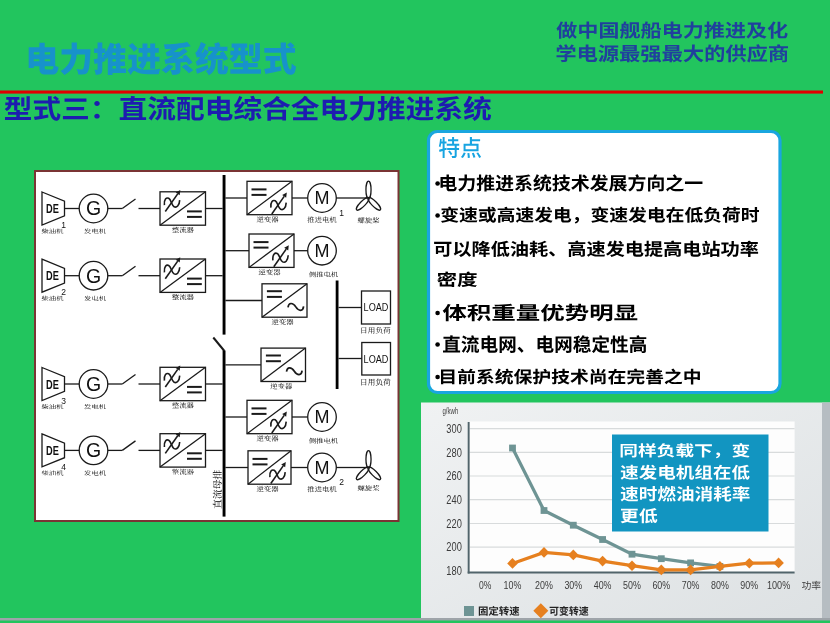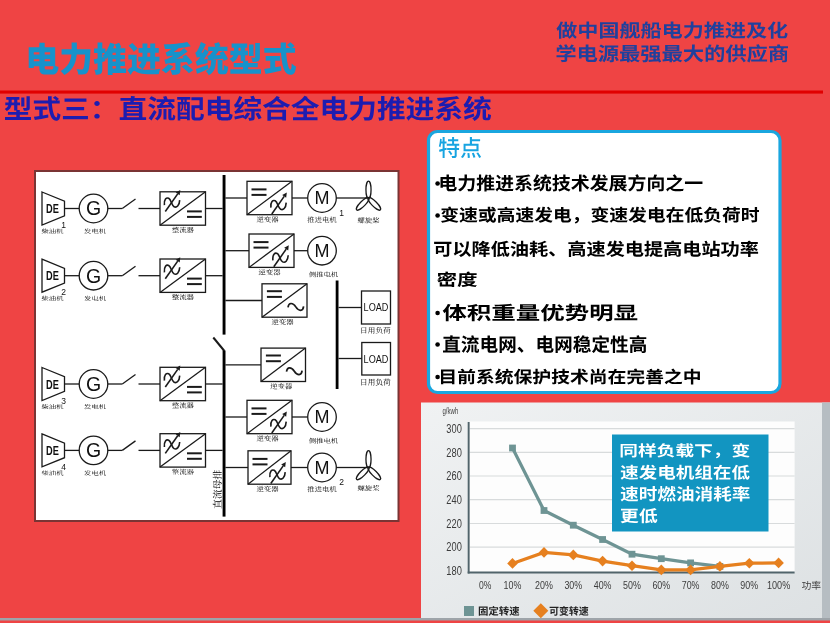--- a/index.html
+++ b/index.html
@@ -1,15 +1,15 @@
 <!DOCTYPE html>
 <html><head><meta charset="utf-8">
 <style>
 html,body{margin:0;padding:0;background:#fff;}
-#slide{position:relative;width:830px;height:623px;overflow:hidden;background:#ef4444;
+#slide{position:relative;width:830px;height:623px;overflow:hidden;background:#22c55e;
 font-family:"Liberation Sans",sans-serif;}
 </style></head>
 <body>
 <div id="slide">
 <svg width="830" height="623" viewBox="0 0 830 623" xmlns="http://www.w3.org/2000/svg">
 <path transform="translate(25.24,71.59) scale(0.03392,-0.03409)" fill="#1792CB" d="M416 365V301H252V365ZM573 365H734V301H573ZM416 498H252V569H416ZM573 498V569H734V498ZM102 711V103H252V159H416V135C416 -39 459 -87 612 -87C645 -87 750 -87 786 -87C917 -87 962 -26 981 135C952 142 915 155 883 171V711H573V847H416V711ZM833 159C825 80 812 60 769 60C748 60 655 60 631 60C578 60 573 68 573 134V159Z M1367 853V652H1071V503H1361C1343 335 1275 138 1038 18C1074 -8 1129 -65 1153 -101C1429 49 1501 295 1517 503H1766C1752 234 1733 108 1704 79C1690 66 1678 62 1658 62C1630 62 1574 62 1513 67C1541 25 1562 -41 1564 -84C1624 -86 1686 -86 1725 -79C1772 -72 1804 -59 1837 -16C1882 39 1901 192 1920 585C1922 604 1923 652 1923 652H1522V853Z M2642 797C2660 763 2679 720 2691 685H2589C2607 727 2624 770 2639 812L2502 849C2471 748 2422 647 2364 566V678H2272V854H2132V678H2030V545H2132V386C2089 376 2050 367 2017 361L2047 222L2132 244V68C2132 54 2128 51 2116 51C2104 50 2070 50 2039 52C2057 11 2074 -51 2077 -90C2144 -90 2191 -85 2227 -61C2262 -37 2272 1 2272 67V282L2361 307L2348 396L2381 357C2399 376 2417 397 2434 420V-97H2573V-38H2973V94H2806V166H2938V293H2806V360H2940V487H2806V553H2950V685H2769L2831 712C2819 750 2793 806 2767 847ZM2272 420V545H2349C2327 516 2303 489 2279 466C2289 457 2303 445 2316 431ZM2573 360H2671V293H2573ZM2573 487V553H2671V487ZM2573 166H2671V94H2573Z M3049 756C3102 705 3172 632 3202 585L3313 678C3279 723 3205 791 3152 838ZM3685 823V689H3601V825H3457V689H3341V549H3457V515C3457 488 3457 460 3455 432H3331V293H3428C3412 246 3385 203 3344 166C3374 147 3432 92 3453 64C3521 122 3558 206 3579 293H3685V85H3830V293H3957V432H3830V549H3936V689H3830V823ZM3601 549H3685V432H3598C3600 460 3601 487 3601 513ZM3286 491H3039V357H3143V137C3102 118 3056 84 3014 40L3111 -100C3139 -46 3180 23 3208 23C3231 23 3266 -6 3314 -30C3390 -68 3476 -80 3604 -80C3711 -80 3869 -74 3940 -69C3942 -29 3966 43 3982 82C3879 65 3709 56 3610 56C3499 56 3402 61 3333 98L3286 124Z M4218 212C4173 153 4094 88 4020 50C4056 28 4117 -19 4147 -47C4218 2 4308 84 4366 159ZM4609 140C4684 86 4779 7 4821 -46L4951 40C4902 95 4803 169 4729 217ZM4629 439 4673 391 4449 376C4567 436 4682 509 4786 592L4682 686C4641 650 4596 615 4551 582L4378 574C4428 609 4477 648 4520 688C4649 701 4773 719 4881 745L4777 865C4604 823 4331 799 4083 792C4098 759 4115 701 4118 665C4182 666 4249 669 4316 672C4274 636 4234 609 4216 598C4185 578 4163 565 4138 561C4152 526 4172 465 4178 439C4202 448 4235 454 4366 463C4313 432 4268 410 4242 398C4178 366 4142 350 4099 344C4113 308 4134 242 4140 217C4176 231 4222 238 4428 256V58C4428 47 4423 44 4406 43C4388 43 4323 43 4276 46C4297 8 4322 -54 4329 -96C4403 -96 4463 -94 4512 -73C4563 -51 4576 -14 4576 54V269L4759 284C4783 251 4803 221 4817 195L4931 264C4891 330 4812 425 4738 496Z M5671 341V77C5671 -39 5694 -81 5796 -81C5814 -81 5836 -81 5855 -81C5940 -81 5971 -31 5981 139C5945 149 5887 172 5859 196C5856 64 5853 40 5840 40C5836 40 5829 40 5825 40C5815 40 5814 44 5814 78V341ZM5030 77 5064 -67C5165 -25 5290 29 5404 82L5376 204C5250 155 5116 104 5030 77ZM5572 827C5583 798 5595 761 5603 732H5391V603H5535C5498 555 5459 507 5443 492C5419 470 5388 461 5364 456C5377 425 5399 352 5405 317C5421 324 5440 330 5482 336C5476 185 5467 80 5321 15C5353 -12 5393 -69 5410 -106C5593 -16 5617 137 5625 340H5506C5565 349 5661 359 5825 377C5838 352 5848 327 5855 307L5977 371C5952 436 5889 531 5836 601L5725 545L5762 490L5609 476C5640 516 5674 561 5705 603H5961V732H5691L5755 749C5746 778 5726 826 5710 860ZM5061 408C5076 416 5098 422 5157 429C5134 396 5114 371 5102 358C5071 322 5050 302 5021 295C5038 258 5061 190 5068 162C5097 180 5143 196 5378 251C5374 282 5374 339 5378 379L5266 356C5321 427 5373 505 5414 581L5289 660C5274 626 5256 591 5238 559L5193 556C5245 630 5294 719 5326 800L5178 868C5149 757 5091 639 5071 609C5050 578 5033 558 5010 552C5028 511 5053 438 5061 408Z M6598 797V455H6730V797ZM6779 840V425C6779 412 6774 409 6760 409C6746 408 6697 408 6658 410C6676 375 6695 320 6701 283C6770 283 6823 286 6864 305C6906 326 6917 359 6917 422V840ZM6350 696V609H6288V696ZM6146 255V124H6421V70H6046V-64H6951V70H6571V124H6853V255H6571V316H6485V482H6567V609H6485V696H6544V822H6084V696H6155V609H6049V482H6137C6120 442 6086 404 6021 374C6047 354 6097 300 6115 273C6215 323 6259 401 6277 482H6350V301H6421V255Z M7530 851C7530 799 7531 746 7532 694H7049V552H7539C7561 206 7632 -95 7809 -95C7914 -95 7962 -51 7983 149C7942 164 7889 200 7856 234C7851 112 7840 58 7822 58C7763 58 7711 282 7692 552H7954V694H7867L7937 754C7910 786 7854 830 7812 859L7716 780C7748 756 7786 723 7813 694H7686C7685 746 7685 799 7687 851ZM7046 79 7085 -68C7216 -42 7390 -8 7551 26L7541 155L7369 127V317H7516V457H7088V317H7224V104C7157 94 7095 85 7046 79Z"></path>
 <path transform="translate(556.25,37.05) scale(0.02108,-0.01832)" fill="#20409D" d="M690 849C669 687 630 530 561 429L585 396H509V560H614V668H509V837H396V668H281V560H396V396H296V-50H399V21H589C576 12 563 3 549 -5C571 -24 609 -66 622 -86C683 -45 733 4 773 61C807 4 850 -46 903 -86C918 -57 953 -12 973 8C912 47 866 102 831 166C880 274 907 406 923 564H970V664H765C778 718 788 775 797 831ZM399 294H502V123H399ZM606 364 627 327C639 344 651 362 662 382C675 310 694 238 720 170C691 117 653 72 606 34ZM737 564H821C812 466 798 379 775 302C751 378 737 459 728 534ZM210 848C166 702 92 556 12 462C30 430 60 361 69 332C90 356 110 383 130 413V-89H240V610C271 678 299 748 321 815Z M1434 850V676H1088V169H1208V224H1434V-89H1561V224H1788V174H1914V676H1561V850ZM1208 342V558H1434V342ZM1788 342H1561V558H1788Z M2238 227V129H2759V227H2688L2740 256C2724 281 2692 318 2665 346H2720V447H2550V542H2742V646H2248V542H2439V447H2275V346H2439V227ZM2582 314C2605 288 2633 254 2650 227H2550V346H2644ZM2076 810V-88H2198V-39H2793V-88H2921V810ZM2198 72V700H2793V72Z M3481 805V277H3589V701H3808V277H3921V805ZM3329 636V425H3201V579C3220 537 3239 483 3248 447L3324 479C3314 515 3292 571 3271 614L3201 587V636ZM3644 639V461C3644 319 3623 134 3431 6L3432 31V729H3295L3332 832L3212 852C3208 816 3199 769 3190 729H3097V425H3031V329H3097C3096 207 3088 61 3025 -40C3051 -51 3097 -81 3116 -98C3176 -2 3195 142 3199 269C3221 224 3246 167 3255 129L3329 163V32C3329 21 3324 17 3314 17C3302 16 3269 16 3236 17C3250 -9 3264 -56 3267 -84C3326 -84 3365 -82 3395 -64C3416 -51 3426 -33 3430 -6C3452 -25 3485 -60 3498 -80C3585 -24 3643 47 3681 123V41C3681 -43 3713 -67 3791 -67H3851C3950 -67 3966 -20 3976 136C3948 143 3910 159 3883 179C3880 49 3874 20 3852 20H3815C3798 20 3791 29 3791 54V275H3734C3748 340 3752 403 3752 459V639ZM3329 329V170C3316 207 3290 264 3266 308L3200 280L3201 329Z M4213 586C4232 543 4253 485 4262 447L4338 479C4329 515 4307 571 4285 614ZM4210 278C4234 232 4260 170 4270 129L4346 164C4333 202 4306 262 4281 308ZM4520 353V-90H4630V-50H4806V-85H4920V353ZM4630 59V242H4806V59ZM4031 426V328H4096C4095 206 4087 59 4024 -43C4049 -54 4095 -84 4114 -101C4184 12 4198 191 4199 328H4355V32C4355 21 4350 17 4340 17C4329 16 4295 16 4262 17C4276 -9 4291 -56 4293 -84C4352 -84 4391 -82 4421 -64C4451 -46 4459 -18 4459 31V435C4481 417 4510 391 4522 375C4637 445 4661 558 4661 655V694H4767V530C4767 434 4785 395 4878 395C4890 395 4908 395 4919 395C4938 395 4957 397 4971 402C4968 427 4965 468 4963 495C4951 491 4931 489 4919 489C4910 489 4894 489 4886 489C4876 489 4874 498 4874 528V798H4556V658C4556 591 4545 515 4459 458V729H4313L4350 832L4230 852C4226 816 4217 769 4208 729H4096V426ZM4355 636V426H4199V636Z M5429 381V288H5235V381ZM5558 381H5754V288H5558ZM5429 491H5235V588H5429ZM5558 491V588H5754V491ZM5111 705V112H5235V170H5429V117C5429 -37 5468 -78 5606 -78C5637 -78 5765 -78 5798 -78C5920 -78 5957 -20 5974 138C5945 144 5906 160 5876 176V705H5558V844H5429V705ZM5854 170C5846 69 5834 43 5785 43C5759 43 5647 43 5620 43C5565 43 5558 52 5558 116V170Z M6382 848V641H6075V518H6377C6360 343 6293 138 6044 3C6073 -19 6118 -65 6138 -95C6419 64 6490 310 6506 518H6787C6772 219 6752 87 6720 56C6707 43 6695 40 6674 40C6647 40 6588 40 6525 45C6548 11 6565 -43 6566 -79C6627 -81 6690 -82 6727 -76C6771 -71 6800 -60 6830 -22C6875 32 6894 183 6915 584C6916 600 6917 641 6917 641H6510V848Z M7642 801C7663 763 7686 714 7699 676H7561C7581 721 7599 767 7615 813L7502 844C7456 696 7376 550 7284 459C7295 450 7311 435 7326 419L7261 402V554H7360V665H7261V849H7145V665H7034V554H7145V372C7099 360 7057 350 7022 342L7049 226L7145 254V48C7145 34 7141 31 7129 31C7117 30 7081 30 7046 31C7061 -3 7075 -54 7078 -86C7144 -86 7188 -82 7220 -62C7251 -42 7261 -10 7261 47V287L7359 316L7347 396L7370 370C7391 394 7412 420 7433 449V-91H7548V-28H7966V81H7783V176H7931V282H7783V372H7932V478H7783V567H7944V676H7751L7813 703C7800 741 7773 799 7745 842ZM7548 372H7671V282H7548ZM7548 478V567H7671V478ZM7548 176H7671V81H7548Z M8060 764C8114 713 8183 640 8213 594L8305 670C8272 715 8200 784 8146 831ZM8698 822V678H8584V823H8466V678H8340V562H8466V498C8466 474 8466 449 8464 423H8332V308H8445C8428 251 8398 196 8345 152C8370 136 8418 91 8435 68C8509 130 8548 218 8567 308H8698V83H8817V308H8952V423H8817V562H8932V678H8817V822ZM8584 562H8698V423H8582C8583 449 8584 473 8584 497ZM8277 486H8043V375H8159V130C8117 111 8069 74 8023 26L8103 -88C8139 -29 8183 37 8213 37C8236 37 8270 6 8316 -19C8389 -59 8475 -70 8601 -70C8704 -70 8870 -64 8941 -60C8942 -26 8962 33 8975 65C8875 50 8712 42 8606 42C8494 42 8402 47 8334 86C8311 98 8292 110 8277 120Z M9085 800V678H9244V613C9244 449 9224 194 9025 23C9051 0 9095 -51 9113 -83C9260 47 9324 213 9351 367C9395 273 9449 191 9518 123C9448 75 9369 40 9282 16C9307 -9 9337 -58 9352 -90C9450 -58 9539 -15 9616 42C9693 -11 9785 -53 9895 -81C9913 -47 9949 6 9977 32C9876 54 9790 88 9717 132C9810 232 9879 363 9917 534L9835 567L9812 562H9675C9692 638 9709 724 9722 800ZM9615 205C9494 311 9418 455 9370 630V678H9575C9557 595 9536 511 9517 448H9764C9730 352 9680 271 9615 205Z M10284 854C10228 709 10130 567 10029 478C10052 450 10091 385 10106 356C10131 380 10156 408 10181 438V-89H10308V241C10336 217 10370 181 10387 158C10424 176 10462 197 10501 220V118C10501 -28 10536 -72 10659 -72C10683 -72 10781 -72 10806 -72C10927 -72 10958 1 10972 196C10937 205 10883 230 10853 253C10846 88 10838 48 10794 48C10774 48 10697 48 10677 48C10637 48 10631 57 10631 116V308C10751 399 10867 512 10960 641L10845 720C10786 628 10711 545 10631 472V835H10501V368C10436 322 10371 284 10308 254V621C10345 684 10379 750 10406 814Z"></path>
 <path transform="translate(555.35,60.60) scale(0.02125,-0.01904)" fill="#20409D" d="M436 346V283H54V173H436V47C436 34 431 29 411 29C390 28 316 28 252 31C270 -1 293 -51 301 -85C386 -85 449 -83 496 -66C544 -49 559 -18 559 44V173H949V283H559V302C645 343 726 398 787 454L711 514L686 508H233V404H550C514 382 474 361 436 346ZM409 819C434 780 460 730 474 691H305L343 709C327 747 287 801 252 840L150 795C175 764 202 725 220 691H67V470H179V585H820V470H938V691H792C820 726 849 766 876 805L752 843C732 797 698 738 666 691H535L594 714C581 755 548 815 515 859Z M1429 381V288H1235V381ZM1558 381H1754V288H1558ZM1429 491H1235V588H1429ZM1558 491V588H1754V491ZM1111 705V112H1235V170H1429V117C1429 -37 1468 -78 1606 -78C1637 -78 1765 -78 1798 -78C1920 -78 1957 -20 1974 138C1945 144 1906 160 1876 176V705H1558V844H1429V705ZM1854 170C1846 69 1834 43 1785 43C1759 43 1647 43 1620 43C1565 43 1558 52 1558 116V170Z M2588 383H2819V327H2588ZM2588 518H2819V464H2588ZM2499 202C2474 139 2434 69 2395 22C2422 8 2467 -18 2489 -36C2527 16 2574 100 2605 171ZM2783 173C2815 109 2855 25 2873 -27L2984 21C2963 70 2920 153 2887 213ZM2075 756C2127 724 2203 678 2239 649L2312 744C2273 771 2195 814 2145 842ZM2028 486C2080 456 2155 411 2191 383L2263 480C2223 506 2147 546 2096 572ZM2040 -12 2150 -77C2194 22 2241 138 2279 246L2181 311C2138 194 2081 66 2040 -12ZM2482 604V241H2641V27C2641 16 2637 13 2625 13C2614 13 2573 13 2538 14C2551 -15 2564 -58 2568 -89C2631 -90 2677 -88 2712 -72C2747 -56 2755 -27 2755 24V241H2930V604H2738L2777 670L2664 690H2959V797H2330V520C2330 358 2321 129 2208 -26C2237 -39 2288 -71 2309 -90C2429 77 2447 342 2447 520V690H2641C2636 664 2626 633 2616 604Z M3281 627H3713V586H3281ZM3281 740H3713V700H3281ZM3166 818V508H3833V818ZM3372 377V337H3240V377ZM3042 63 3052 -41 3372 -7V-90H3486V6L3533 11L3532 107L3486 102V377H3955V472H3043V377H3131V70ZM3519 340V246H3590L3544 233C3571 171 3606 117 3649 70C3606 40 3558 16 3507 0C3528 -21 3555 -61 3567 -86C3625 -64 3679 -35 3727 1C3778 -36 3837 -65 3904 -85C3919 -56 3951 -13 3975 10C3913 24 3858 46 3810 75C3868 139 3913 219 3940 317L3872 343L3853 340ZM3647 246H3804C3784 206 3758 170 3728 137C3694 169 3667 206 3647 246ZM3372 254V213H3240V254ZM3372 130V91L3240 79V130Z M4557 699H4777V622H4557ZM4449 797V524H4613V458H4427V166H4613V60L4384 49L4398 -68C4522 -60 4690 -47 4853 -34C4863 -59 4870 -81 4874 -100L4979 -57C4962 4 4918 96 4874 166H4919V458H4727V524H4890V797ZM4773 135 4807 70 4727 66V166H4854ZM4531 362H4613V262H4531ZM4727 362H4811V262H4727ZM4072 578C4065 467 4048 327 4033 238H4260C4252 105 4240 48 4225 31C4215 22 4205 20 4190 20C4171 20 4131 20 4090 24C4109 -6 4122 -52 4124 -85C4173 -88 4219 -87 4246 -83C4279 -79 4303 -70 4325 -44C4354 -10 4368 81 4380 299C4381 314 4382 345 4382 345H4156L4169 469H4378V798H4052V689H4267V578Z M5281 627H5713V586H5281ZM5281 740H5713V700H5281ZM5166 818V508H5833V818ZM5372 377V337H5240V377ZM5042 63 5052 -41 5372 -7V-90H5486V6L5533 11L5532 107L5486 102V377H5955V472H5043V377H5131V70ZM5519 340V246H5590L5544 233C5571 171 5606 117 5649 70C5606 40 5558 16 5507 0C5528 -21 5555 -61 5567 -86C5625 -64 5679 -35 5727 1C5778 -36 5837 -65 5904 -85C5919 -56 5951 -13 5975 10C5913 24 5858 46 5810 75C5868 139 5913 219 5940 317L5872 343L5853 340ZM5647 246H5804C5784 206 5758 170 5728 137C5694 169 5667 206 5647 246ZM5372 254V213H5240V254ZM5372 130V91L5240 79V130Z M6432 849C6431 767 6432 674 6422 580H6056V456H6402C6362 283 6267 118 6037 15C6072 -11 6108 -54 6127 -86C6340 16 6448 172 6503 340C6581 145 6697 -2 6879 -86C6898 -52 6938 1 6968 27C6780 103 6659 261 6592 456H6946V580H6551C6561 674 6562 766 6563 849Z M7536 406C7585 333 7647 234 7675 173L7777 235C7746 294 7679 390 7630 459ZM7585 849C7556 730 7508 609 7450 523V687H7295C7312 729 7330 781 7346 831L7216 850C7212 802 7200 737 7187 687H7073V-60H7182V14H7450V484C7477 467 7511 442 7528 426C7559 469 7589 524 7616 585H7831C7821 231 7808 80 7777 48C7765 34 7754 31 7734 31C7708 31 7648 31 7584 37C7605 4 7621 -47 7623 -80C7682 -82 7743 -83 7781 -78C7822 -71 7850 -60 7877 -22C7919 31 7930 191 7943 641C7944 655 7944 695 7944 695H7661C7676 737 7690 780 7701 822ZM7182 583H7342V420H7182ZM7182 119V316H7342V119Z M8478 182C8437 110 8366 37 8295 -10C8322 -27 8368 -64 8389 -85C8460 -30 8540 59 8590 147ZM8697 130C8760 64 8830 -28 8862 -88L8963 -24C8927 34 8858 119 8793 183ZM8243 848C8192 705 8105 563 8015 472C8035 443 8067 377 8078 347C8100 370 8121 395 8142 423V-88H8260V606C8297 673 8330 744 8356 813ZM8713 844V654H8568V842H8451V654H8341V539H8451V340H8316V222H8968V340H8830V539H8960V654H8830V844ZM8568 539H8713V340H8568Z M9258 489C9299 381 9346 237 9364 143L9477 190C9455 283 9407 421 9363 530ZM9457 552C9489 443 9525 300 9538 207L9654 239C9638 333 9601 470 9566 580ZM9454 833C9467 803 9482 767 9493 733H9108V464C9108 319 9102 112 9027 -30C9056 -42 9111 -78 9133 -99C9217 56 9230 303 9230 464V620H9952V733H9627C9614 772 9594 822 9575 861ZM9215 63V-50H9963V63H9715C9804 210 9875 382 9923 541L9795 584C9758 414 9685 213 9589 63Z M10792 435V314C10750 349 10682 398 10628 435ZM10424 826 10455 754H10055V653H10328L10262 632C10277 601 10296 561 10308 531H10102V-87H10216V435H10395C10350 394 10277 351 10219 322C10234 298 10257 243 10264 223L10302 248V-7H10402V34H10692V262C10708 249 10721 237 10732 226L10792 291V22C10792 8 10786 3 10769 3C10755 2 10697 2 10648 4C10662 -20 10676 -58 10681 -84C10761 -84 10816 -84 10852 -69C10889 -55 10902 -31 10902 22V531H10694C10714 561 10736 596 10757 632L10653 653H10948V754H10592C10579 786 10561 825 10545 855ZM10356 531 10429 557C10419 581 10398 621 10380 653H10626C10614 616 10594 569 10574 531ZM10541 380C10581 351 10629 314 10671 280H10347C10395 316 10443 357 10478 395L10398 435H10596ZM10402 197H10596V116H10402Z"></path>
 <rect x="0" y="90.5" width="823" height="3.1" fill="#E10000"></rect>
 <path transform="translate(3.70,118.40) scale(0.02871,-0.02631)" fill="#1D1CB0" d="M611 792V452H721V792ZM794 838V411C794 398 790 395 775 395C761 393 712 393 666 395C681 366 697 320 702 290C772 290 824 292 861 308C898 326 908 354 908 409V838ZM364 709V604H279V709ZM148 243V134H438V54H46V-57H951V54H561V134H851V243H561V322H476V498H569V604H476V709H547V814H90V709H169V604H56V498H157C142 448 108 400 35 362C56 345 97 301 113 278C213 333 255 415 271 498H364V305H438V243Z M1543 846C1543 790 1544 734 1546 679H1051V562H1552C1576 207 1651 -90 1823 -90C1918 -90 1959 -44 1977 147C1944 160 1899 189 1872 217C1867 90 1855 36 1834 36C1761 36 1699 269 1678 562H1951V679H1856L1926 739C1897 772 1839 819 1793 850L1714 784C1754 754 1803 712 1831 679H1673C1671 734 1671 790 1672 846ZM1051 59 1084 -62C1214 -35 1392 2 1556 38L1548 145L1360 111V332H1522V448H1089V332H1240V90C1168 78 1103 67 1051 59Z M2119 754V631H2882V754ZM2188 432V310H2802V432ZM2063 93V-29H2935V93Z M3250 469C3303 469 3345 509 3345 563C3345 618 3303 658 3250 658C3197 658 3155 618 3155 563C3155 509 3197 469 3250 469ZM3250 -8C3303 -8 3345 32 3345 86C3345 141 3303 181 3250 181C3197 181 3155 141 3155 86C3155 32 3197 -8 3250 -8Z M4172 621V48H4042V-60H4960V48H4832V621H4525L4536 672H4934V779H4557L4567 840L4433 853L4428 779H4067V672H4415L4407 621ZM4288 382H4710V332H4288ZM4288 470V522H4710V470ZM4288 244H4710V191H4288ZM4288 48V103H4710V48Z M5565 356V-46H5670V356ZM5395 356V264C5395 179 5382 74 5267 -6C5294 -23 5334 -60 5351 -84C5487 13 5503 151 5503 260V356ZM5732 356V59C5732 -8 5739 -30 5756 -47C5773 -64 5800 -72 5824 -72C5838 -72 5860 -72 5876 -72C5894 -72 5917 -67 5931 -58C5947 -49 5957 -34 5964 -13C5971 7 5975 59 5977 104C5950 114 5914 131 5896 149C5895 104 5894 68 5892 52C5890 37 5888 30 5885 26C5882 24 5877 23 5872 23C5867 23 5860 23 5856 23C5852 23 5847 25 5846 28C5843 31 5842 41 5842 56V356ZM5072 750C5135 720 5215 669 5252 632L5322 729C5282 766 5200 811 5138 838ZM5031 473C5096 446 5179 399 5218 364L5285 464C5242 498 5158 540 5094 564ZM5049 3 5150 -78C5211 20 5274 134 5327 239L5239 319C5179 203 5102 78 5049 3ZM5550 825C5563 796 5576 761 5585 729H5324V622H5495C5462 580 5427 537 5412 523C5390 504 5355 496 5332 491C5340 466 5356 409 5360 380C5398 394 5451 399 5828 426C5845 402 5859 380 5869 361L5965 423C5933 477 5865 559 5810 622H5948V729H5710C5698 766 5679 814 5661 851ZM5708 581 5758 520 5540 508C5569 544 5600 584 5629 622H5776Z M6537 804V688H6820V500H6540V83C6540 -42 6576 -76 6687 -76C6710 -76 6803 -76 6827 -76C6931 -76 6963 -25 6975 145C6943 152 6893 173 6867 193C6861 60 6855 36 6817 36C6796 36 6722 36 6704 36C6665 36 6659 41 6659 83V386H6820V323H6936V804ZM6152 141H6386V72H6152ZM6152 224V302C6164 295 6186 277 6195 266C6241 317 6252 391 6252 448V528H6286V365C6286 306 6299 292 6342 292C6351 292 6368 292 6377 292H6386V224ZM6042 813V708H6177V627H6061V-84H6152V-21H6386V-70H6481V627H6375V708H6500V813ZM6255 627V708H6295V627ZM6152 304V528H6196V449C6196 403 6192 348 6152 304ZM6342 528H6386V350L6380 354C6379 352 6376 351 6367 351C6363 351 6353 351 6350 351C6342 351 6342 352 6342 366Z M7429 381V288H7235V381ZM7558 381H7754V288H7558ZM7429 491H7235V588H7429ZM7558 491V588H7754V491ZM7111 705V112H7235V170H7429V117C7429 -37 7468 -78 7606 -78C7637 -78 7765 -78 7798 -78C7920 -78 7957 -20 7974 138C7945 144 7906 160 7876 176V705H7558V844H7429V705ZM7854 170C7846 69 7834 43 7785 43C7759 43 7647 43 7620 43C7565 43 7558 52 7558 116V170Z M8767 180C8808 113 8855 24 8875 -31L8983 17C8961 72 8911 158 8868 222ZM8058 413C8074 421 8098 427 8190 438C8156 387 8125 349 8110 332C8079 296 8056 273 8031 268C8043 240 8061 190 8066 169C8090 184 8129 195 8356 239C8355 264 8356 308 8360 339L8218 316C8281 393 8342 481 8392 569V542H8482V445H8861V542H8953V735H8757C8746 772 8726 820 8705 858L8589 830C8603 802 8617 767 8627 735H8392V588L8309 641C8292 606 8273 570 8253 537L8163 530C8219 611 8273 708 8311 801L8205 851C8169 734 8102 608 8080 577C8059 544 8042 523 8021 518C8035 489 8052 435 8058 413ZM8505 548V633H8834V548ZM8386 367V263H8623V34C8623 23 8619 20 8606 20C8595 20 8554 20 8518 21C8533 -10 8547 -54 8551 -85C8614 -86 8660 -84 8696 -68C8731 -51 8740 -22 8740 31V263H8956V367ZM8033 68 8054 -46 8340 32 8337 29C8364 13 8411 -20 8433 -39C8482 17 8545 108 8586 185L8476 221C8451 170 8412 113 8373 68L8364 141C8241 113 8116 84 8033 68Z M9509 854C9403 698 9213 575 9028 503C9062 472 9097 427 9116 393C9161 414 9207 438 9251 465V416H9752V483C9800 454 9849 430 9898 407C9914 445 9949 490 9980 518C9844 567 9711 635 9582 754L9616 800ZM9344 527C9403 570 9459 617 9509 669C9568 612 9626 566 9683 527ZM9185 330V-88H9308V-44H9705V-84H9834V330ZM9308 67V225H9705V67Z M10479 859C10379 702 10196 573 10016 498C10046 470 10081 429 10098 398C10130 414 10162 431 10194 450V382H10437V266H10208V162H10437V41H10076V-66H10931V41H10563V162H10801V266H10563V382H10810V446C10841 428 10873 410 10906 393C10922 428 10957 469 10986 496C10827 566 10687 655 10568 782L10586 809ZM10255 488C10344 547 10428 617 10499 696C10576 613 10656 546 10744 488Z M11429 381V288H11235V381ZM11558 381H11754V288H11558ZM11429 491H11235V588H11429ZM11558 491V588H11754V491ZM11111 705V112H11235V170H11429V117C11429 -37 11468 -78 11606 -78C11637 -78 11765 -78 11798 -78C11920 -78 11957 -20 11974 138C11945 144 11906 160 11876 176V705H11558V844H11429V705ZM11854 170C11846 69 11834 43 11785 43C11759 43 11647 43 11620 43C11565 43 11558 52 11558 116V170Z M12382 848V641H12075V518H12377C12360 343 12293 138 12044 3C12073 -19 12118 -65 12138 -95C12419 64 12490 310 12506 518H12787C12772 219 12752 87 12720 56C12707 43 12695 40 12674 40C12647 40 12588 40 12525 45C12548 11 12565 -43 12566 -79C12627 -81 12690 -82 12727 -76C12771 -71 12800 -60 12830 -22C12875 32 12894 183 12915 584C12916 600 12917 641 12917 641H12510V848Z M13642 801C13663 763 13686 714 13699 676H13561C13581 721 13599 767 13615 813L13502 844C13456 696 13376 550 13284 459C13295 450 13311 435 13326 419L13261 402V554H13360V665H13261V849H13145V665H13034V554H13145V372C13099 360 13057 350 13022 342L13049 226L13145 254V48C13145 34 13141 31 13129 31C13117 30 13081 30 13046 31C13061 -3 13075 -54 13078 -86C13144 -86 13188 -82 13220 -62C13251 -42 13261 -10 13261 47V287L13359 316L13347 396L13370 370C13391 394 13412 420 13433 449V-91H13548V-28H13966V81H13783V176H13931V282H13783V372H13932V478H13783V567H13944V676H13751L13813 703C13800 741 13773 799 13745 842ZM13548 372H13671V282H13548ZM13548 478V567H13671V478ZM13548 176H13671V81H13548Z M14060 764C14114 713 14183 640 14213 594L14305 670C14272 715 14200 784 14146 831ZM14698 822V678H14584V823H14466V678H14340V562H14466V498C14466 474 14466 449 14464 423H14332V308H14445C14428 251 14398 196 14345 152C14370 136 14418 91 14435 68C14509 130 14548 218 14567 308H14698V83H14817V308H14952V423H14817V562H14932V678H14817V822ZM14584 562H14698V423H14582C14583 449 14584 473 14584 497ZM14277 486H14043V375H14159V130C14117 111 14069 74 14023 26L14103 -88C14139 -29 14183 37 14213 37C14236 37 14270 6 14316 -19C14389 -59 14475 -70 14601 -70C14704 -70 14870 -64 14941 -60C14942 -26 14962 33 14975 65C14875 50 14712 42 14606 42C14494 42 14402 47 14334 86C14311 98 14292 110 14277 120Z M15242 216C15195 153 15114 84 15038 43C15068 25 15119 -14 15143 -37C15216 13 15305 96 15364 173ZM15619 158C15697 100 15795 17 15839 -37L15946 34C15895 90 15794 169 15717 221ZM15642 441C15660 423 15680 402 15699 381L15398 361C15527 427 15656 506 15775 599L15688 677C15644 639 15595 602 15546 568L15347 558C15406 600 15464 648 15515 698C15645 711 15768 729 15872 754L15786 853C15617 812 15338 787 15092 778C15104 751 15118 703 15121 673C15194 675 15271 679 15348 684C15296 636 15244 598 15223 585C15193 564 15170 550 15147 547C15159 517 15175 466 15180 444C15203 453 15236 458 15393 469C15328 430 15273 401 15243 388C15180 356 15141 339 15102 333C15114 303 15131 248 15136 227C15169 240 15214 247 15444 266V44C15444 33 15439 30 15422 29C15405 29 15344 29 15292 31C15310 0 15330 -51 15336 -86C15410 -86 15466 -85 15510 -67C15554 -48 15566 -17 15566 41V275L15773 292C15798 259 15820 228 15835 202L15929 260C15889 324 15807 418 15732 488Z M16681 345V62C16681 -39 16702 -73 16792 -73C16808 -73 16844 -73 16861 -73C16938 -73 16964 -28 16973 130C16943 138 16895 157 16872 178C16869 50 16865 28 16849 28C16842 28 16821 28 16815 28C16801 28 16799 31 16799 63V345ZM16492 344C16486 174 16473 68 16320 4C16346 -18 16379 -65 16393 -95C16576 -11 16602 133 16610 344ZM16034 68 16062 -50C16159 -13 16282 35 16395 82L16373 184C16248 139 16119 93 16034 68ZM16580 826C16594 793 16610 751 16620 719H16397V612H16554C16513 557 16464 495 16446 477C16423 457 16394 448 16372 443C16383 418 16403 357 16408 328C16441 343 16491 350 16832 386C16846 359 16858 335 16866 314L16967 367C16940 430 16876 524 16823 594L16731 548C16747 527 16763 503 16778 478L16581 461C16617 507 16659 562 16695 612H16956V719H16680L16744 737C16734 767 16712 817 16694 854ZM16061 413C16076 421 16099 427 16178 437C16148 393 16122 360 16108 345C16076 308 16055 286 16028 280C16042 250 16061 193 16067 169C16093 186 16135 200 16375 254C16371 280 16371 327 16374 360L16235 332C16298 409 16359 498 16407 585L16302 650C16285 615 16266 579 16247 546L16174 540C16230 618 16283 714 16320 803L16198 859C16164 745 16100 623 16079 592C16057 560 16040 539 16018 533C16033 499 16054 438 16061 413Z"></path>

